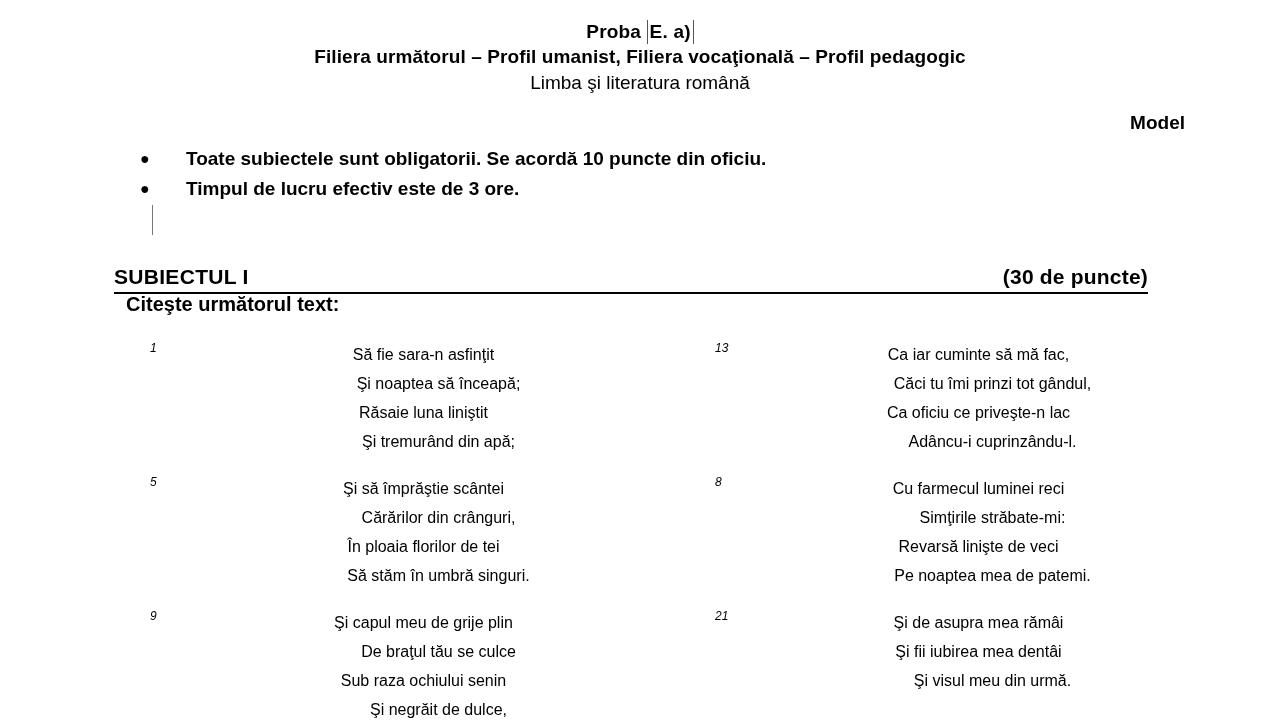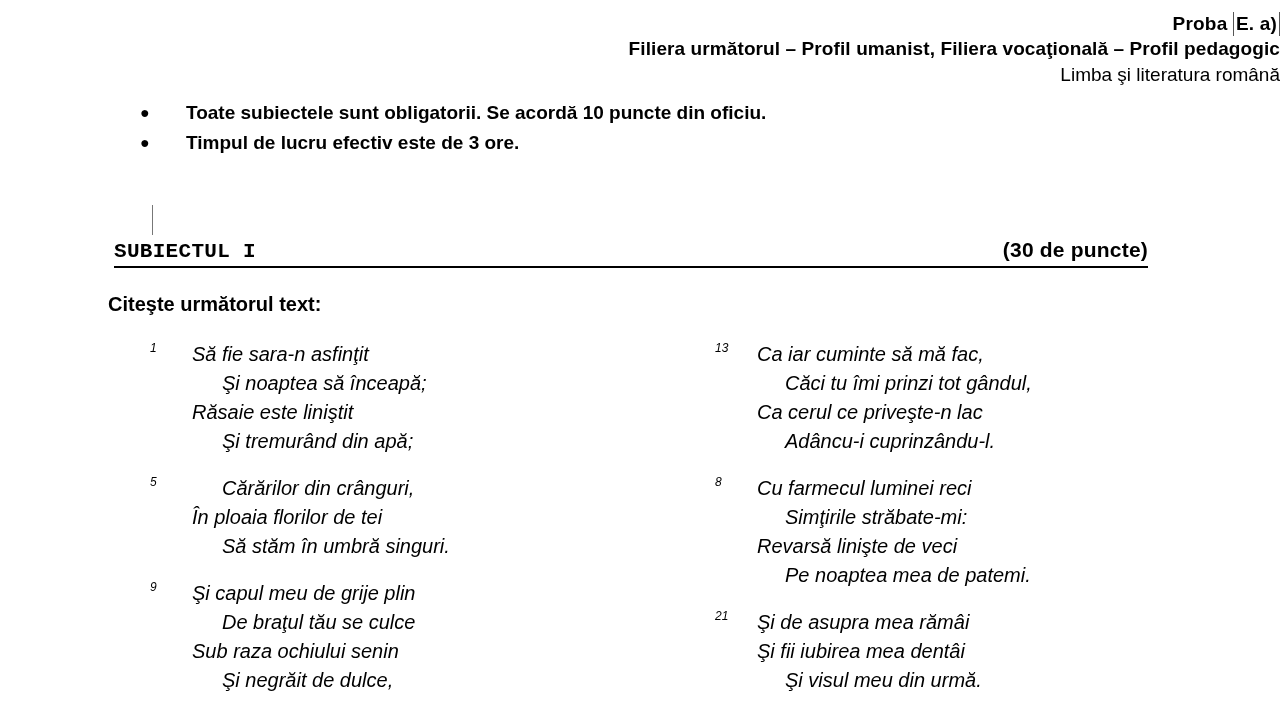--- a/index.html
+++ b/index.html
@@ -17,22 +17,22 @@
   }
 
   .page {
     position: relative;
     width: 1280px;
     height: 720px;
   }
 
   
   .header {
-    text-align: right;
-    padding-top: 12px;
+    text-align: center;
+    padding-top: 20px;
   }
   .header-line-1 {
     font-size: 19px;
     font-weight: bold;
     line-height: 24px;
     letter-spacing: 0.2px;
   }
   .boxed {
     display: inline-block;
     border-left: 1px solid #555;
@@ -96,27 +96,27 @@
     top: 238px;
     width: 1034px;
     display: flex;
     justify-content: space-between;
     align-items: baseline;
     border-bottom: 2px solid #000;
     padding-bottom: 3px;
     font-size: 21px;
     font-weight: bold;
   }
-  .subject-title { letter-spacing: 0.3px; font-family: Liberation Mono, monospace; }
-  .subject-points { letter-spacing: 0.2px; }
+  .subject-title { letter-spacing: 0.3px; }
+  .subject-points { letter-spacing: 0.2px; margin-top: 27px; }
 
   
   .read-instruction {
     position: absolute;
-    left: 108px;
+    left: 126px;
     top: 293px;
     font-size: 20px;
     font-weight: bold;
   }
 
   
   .poem {
     position: absolute;
     left: 150px;
     top: 340px;
@@ -136,25 +136,25 @@
   }
   .stanza-num {
     position: absolute;
     left: 0px;
     top: 1px;
     font-size: 12px;
     font-style: italic;
     color: #000;
   }
   .verse {
-    font-size: 20px;
-    font-style: italic;
+    font-size: 16px;
     line-height: 29px;
     padding-left: 42px;
     white-space: pre;
+    text-align: center;
   }
   .verse.indent {
     padding-left: 72px;
   }
 
   .poem-col.right .stanza-num { left: 20px; }
   .poem-col.right .verse { padding-left: 62px; }
   .poem-col.right .verse.indent { padding-left: 90px; }
 </style>
 </head>
@@ -163,20 +163,21 @@
 <div class="page">
 
   <div class="header">
     <div class="header-line-1">
       <span>Proba </span><span class="boxed">E. a)</span>
     </div>
     <div class="header-line-2">Filiera următorul – Profil umanist, Filiera vocaţională – Profil pedagogic</div>
     <div class="header-line-3">Limba şi literatura română</div>
   </div>
 
+  <div class="model-row">Model</div>
 
   <div class="bullets">
     <div class="bullet-item">
       <span class="bullet-dot">●</span>
       <span>Toate subiectele sunt obligatorii. Se acordă 10 puncte din oficiu.</span>
     </div>
     <div class="bullet-item">
       <span class="bullet-dot">●</span>
       <span>Timpul de lucru efectiv este de 3 ore.</span>
     </div>
@@ -192,26 +193,27 @@
   <div class="read-instruction">Citeşte următorul text:</div>
 
   <div class="poem">
 
     <div class="poem-col left">
 
       <div class="stanza">
         <span class="stanza-num">1</span>
         <div class="verse">Să fie sara-n asfinţit</div>
         <div class="verse indent">Şi noaptea să înceapă;</div>
-        <div class="verse">Răsaie este liniştit</div>
+        <div class="verse">Răsaie luna liniştit</div>
         <div class="verse indent">Şi tremurând din apă;</div>
       </div>
 
       <div class="stanza">
         <span class="stanza-num">5</span>
+        <div class="verse">Şi să împrăştie scântei</div>
         <div class="verse indent">Cărărilor din crânguri,</div>
         <div class="verse">În ploaia florilor de tei</div>
         <div class="verse indent">Să stăm în umbră singuri.</div>
       </div>
 
       <div class="stanza">
         <span class="stanza-num">9</span>
         <div class="verse">Şi capul meu de grije plin</div>
         <div class="verse indent">De braţul tău se culce</div>
         <div class="verse">Sub raza ochiului senin</div>
@@ -219,21 +221,21 @@
       </div>
 
     </div>
 
     <div class="poem-col right">
 
       <div class="stanza">
         <span class="stanza-num">13</span>
         <div class="verse">Ca iar cuminte să mă fac,</div>
         <div class="verse indent">Căci tu îmi prinzi tot gândul,</div>
-        <div class="verse">Ca cerul ce priveşte-n lac</div>
+        <div class="verse">Ca oficiu ce priveşte-n lac</div>
         <div class="verse indent">Adâncu-i cuprinzându-l.</div>
       </div>
 
       <div class="stanza">
         <span class="stanza-num">8</span>
         <div class="verse">Cu farmecul luminei reci</div>
         <div class="verse indent">Simţirile străbate-mi:</div>
         <div class="verse">Revarsă linişte de veci</div>
         <div class="verse indent">Pe noaptea mea de patemi.</div>
       </div>

